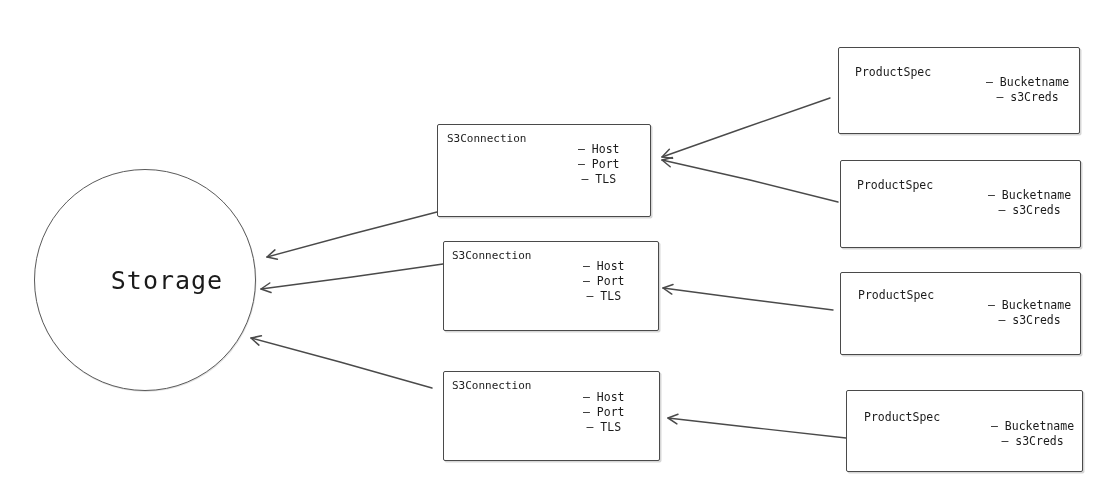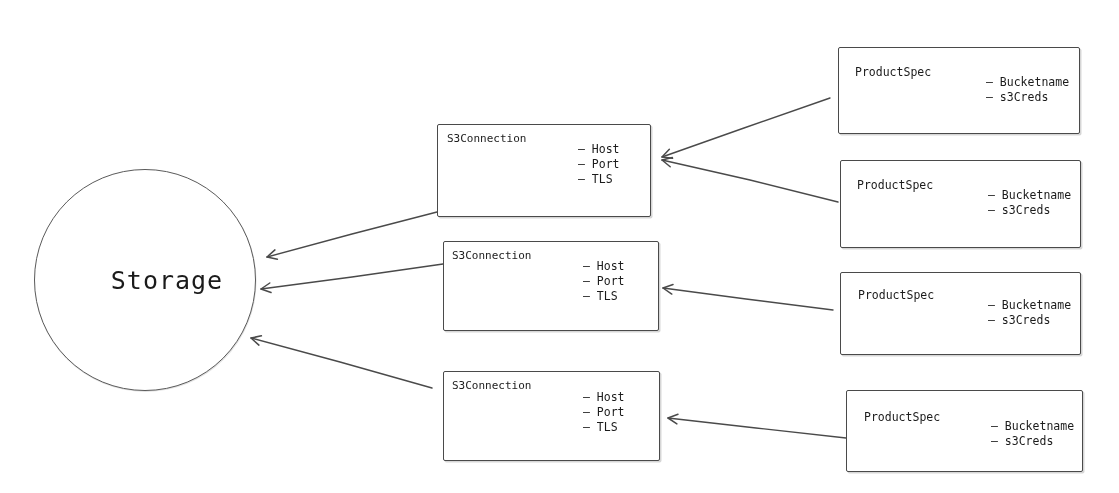--- a/index.html
+++ b/index.html
@@ -41,20 +41,21 @@
     letter-spacing: 0px;
     white-space: nowrap;
   }
   .attr-list {
     position: absolute;
     font-family: "DejaVu Sans Mono", monospace;
     font-size: 11.5px;
     color: #1b1b1b;
     line-height: 15px;
     white-space: nowrap;
+    text-align: center;
   }
   .attr-row {
     white-space: nowrap;
   }
   .circle-node {
     position: absolute;
     border: 1.6px solid #5a5a5a;
     border-radius: 50%;
     background: #ffffff;
     box-sizing: border-box;

